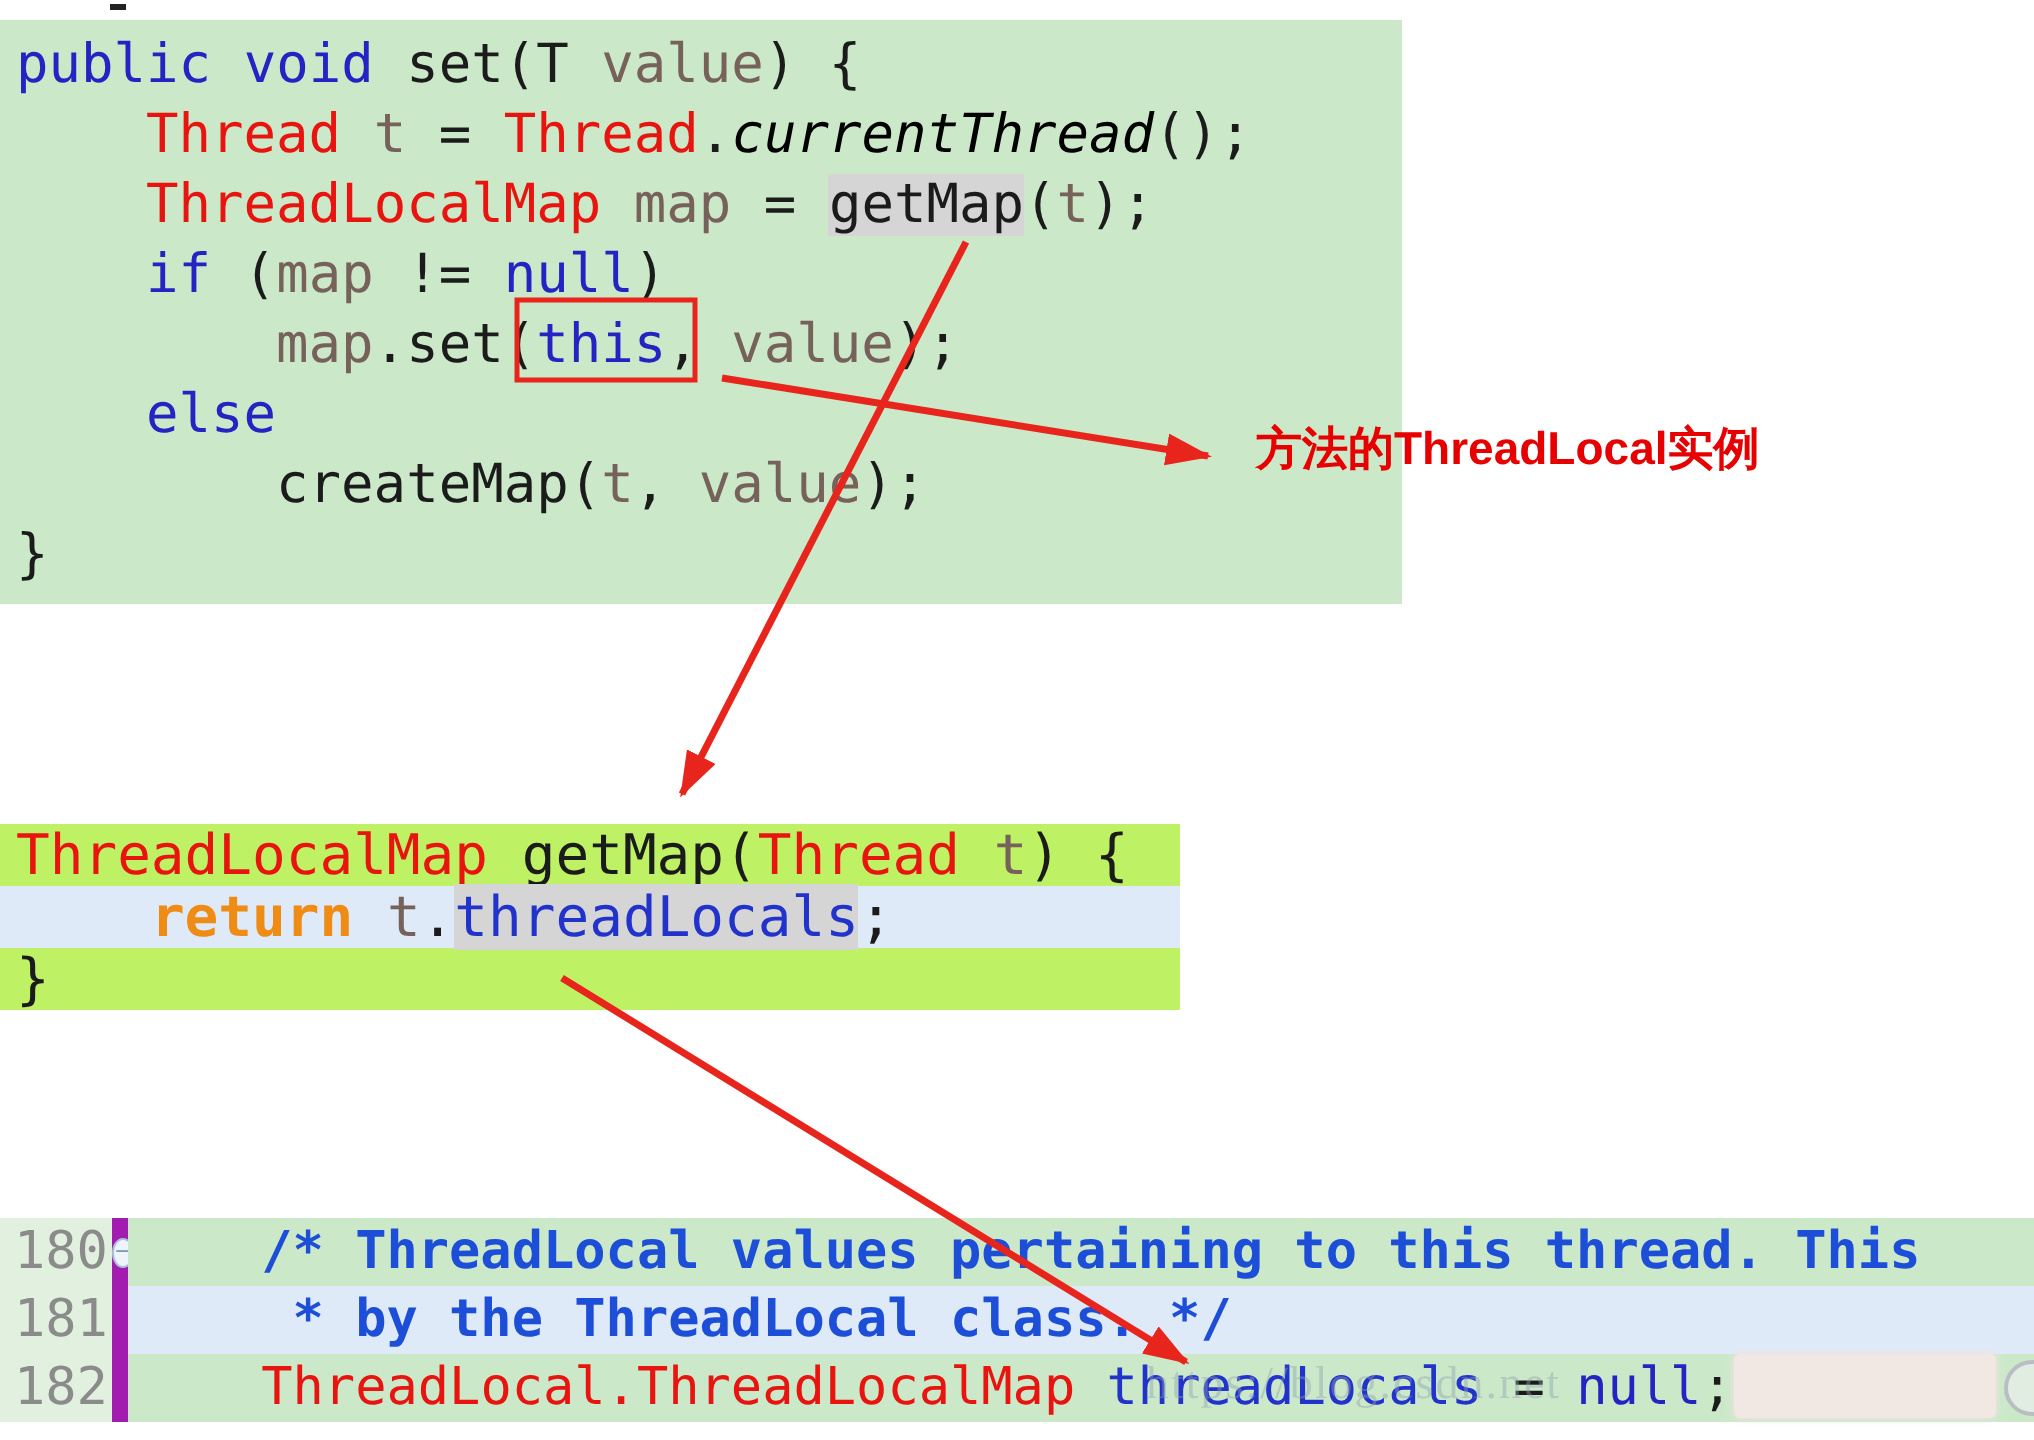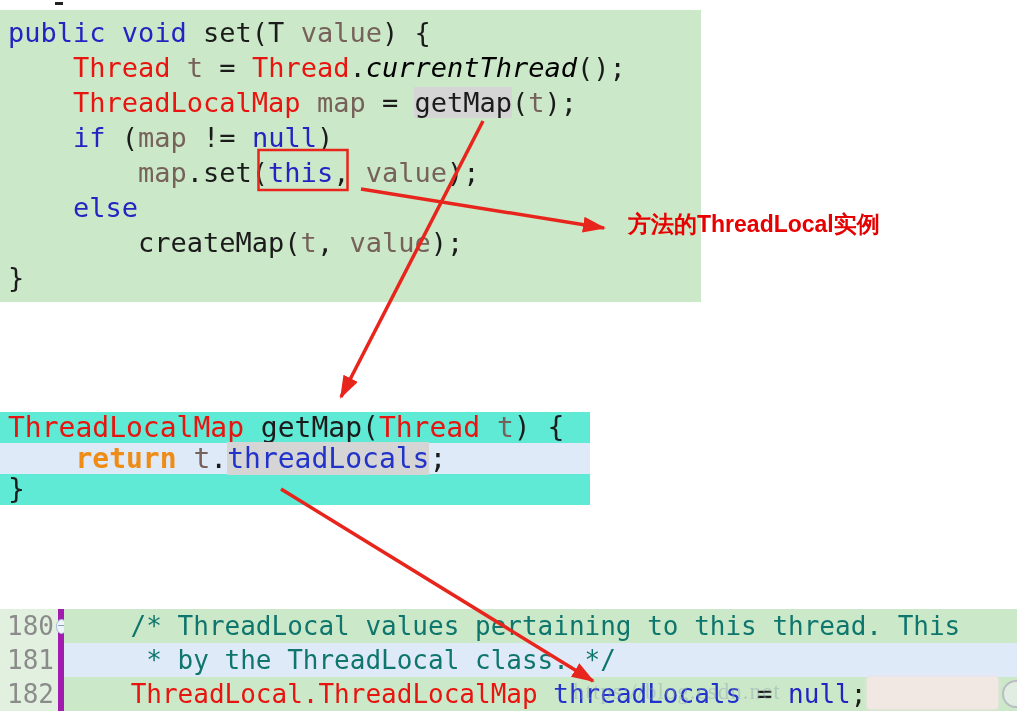--- a/index.html
+++ b/index.html
@@ -6,43 +6,43 @@
   .stage{position:relative;width:1017px;height:720px;background:#ffffff;overflow:hidden;
          font-family:"DejaVu Sans Mono", monospace;}
 
   
   .codeblock{position:absolute;white-space:pre;}
   .cl{white-space:pre;}
 
   .top-block{left:0;top:10px;width:693px;height:287px;background:#cbe9c9;
              padding:5px 0 0 8px;font-size:27px;line-height:35px;}
   .mid-block{left:0;top:412px;width:590px;font-size:28px;line-height:31px;}
-  .mid-block .cl{background:#5eead4;padding-left:8px;}
+  .mid-block .cl{background:#bef264;padding-left:8px;}
   .mid-block .cl:nth-child(2){background:#dfeaf9;}
 
   .editor-block{position:absolute;left:0;top:609px;width:1017px;font-size:26px;line-height:34px;}
   .erow{display:flex;height:34px;}
-  .gutter{width:64px;flex:0 0 64px;background:#e2f1df;border-right:6px solid #a21caf;
+  .gutter{width:64px;flex:0 0 64px;background:#e2f1df;border-right:8px solid #a21caf;
           color:#8b8b8b;padding-left:7px;box-sizing:border-box;display:flex;align-items:center;}
   .ecode{flex:1;padding-left:4px;white-space:pre;}
   .erow.g .ecode{background:#cbe9c9;}
   .erow.b .ecode{background:#dfeaf9;}
   .fold{display:inline-block;width:13px;height:13px;border:1px solid #a9c0d8;border-radius:50%;
         background:#eef4fb;color:#7d99b5;font-size:11px;line-height:12px;text-align:center;
         margin-left:2px;font-family:"DejaVu Sans",sans-serif;}
 
   
   .k{color:#2424c3;}            
   .c{color:#e8140f;}            
   .v{color:#77625b;}            
   .p{color:#1b1b1b;}            
   .i{color:#000000;font-style:italic;}  
   .r{color:#ef8c16;font-weight:bold;}   
   .f{color:#2233cc;}            
-  .m{color:#0f766e;}            
+  .m{color:#1d4ed8;font-weight:bold;}            
   .o{background:#d5d5d5;}       
 
   
   .annotation{position:absolute;left:628px;top:209px;color:#e60000;font-weight:bold;
               font-family:"Liberation Sans","DejaVu Sans",sans-serif;
               font-size:23px;line-height:31px;white-space:nowrap;}
 
   
   .cursor-tick{position:absolute;left:55px;top:2px;width:8px;height:3px;background:#222;}
   .wm-text{position:absolute;left:573px;top:679px;font-size:23px;color:#8fa0b0;opacity:.42;

